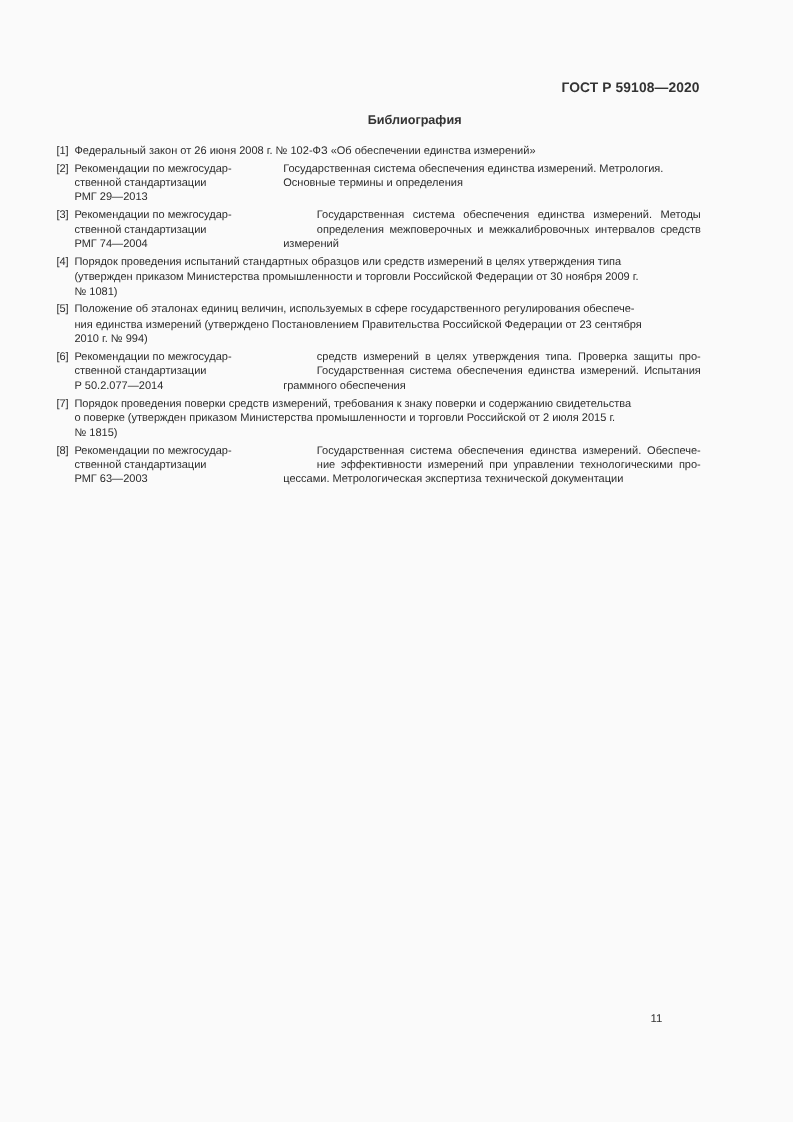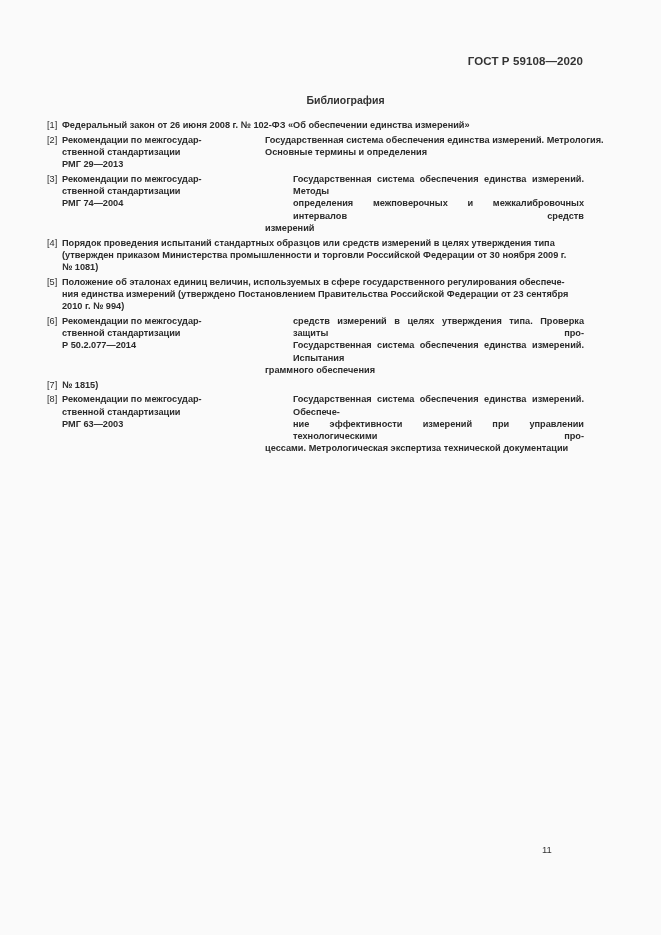--- a/index.html
+++ b/index.html
@@ -6,21 +6,21 @@
     body {
       width: 661px; height: 935px;
       background: #fafafa;
       position: relative;
       overflow: hidden;
       font-family: "Liberation Sans", sans-serif;
       color: #2b2b2b;
     }
     .header-code {
       position: absolute;
-      top: 55px; right: 78px;
+      top: 68px; right: 78px;
       font-size: 11.5px;
       font-weight: bold;
       color: #333;
       letter-spacing: 0.1px;
     }
     .title {
       position: absolute;
       top: 94px; left: 0; width: 661px;
       text-align: center;
       font-size: 10.5px;
@@ -37,22 +37,22 @@
       line-height: 12.2px;
     }
     .entry {
       display: flex;
       margin-bottom: 2.6px;
     }
     .num {
       width: 15px;
       flex: 0 0 15px;
     }
-    .body { flex: 1; font-weight: bold; }
-    .two-col { display: flex; gap: 29px; }
+    .body { flex: 1; }
+    .two-col { display: flex; }
     .left-col {
       width: 174px;
       flex: 0 0 174px;
     }
     .right-col {
       flex: 1;
       text-align: justify;
     }
     .line { display: block; white-space: nowrap; }
     .jline { display: block; text-align: justify; text-align-last: justify; white-space: normal; padding-left: 28px; }
@@ -141,20 +141,22 @@
         <span class="jline">средств измерений в целях утверждения типа. Проверка защиты про-</span>
         <span class="jline">Государственная система обеспечения единства измерений. Испытания</span>
         <span class="lastline">граммного обеспечения</span>
       </div>
     </div>
   </div>
 
   <div class="entry">
     <div class="num">[7]</div>
     <div class="body">
+      <span class="line">Порядок проведения поверки средств измерений, требования к знаку поверки и содержанию свидетельства</span>
+      <span class="line">о поверке (утвержден приказом Министерства промышленности и торговли Российской от 2 июля 2015 г.</span>
       <span class="line">№ 1815)</span>
     </div>
   </div>
 
   <div class="entry">
     <div class="num">[8]</div>
     <div class="body two-col">
       <div class="left-col">
         <span class="line">Рекомендации по межгосудар-</span>
         <span class="line">ственной стандартизации</span>

